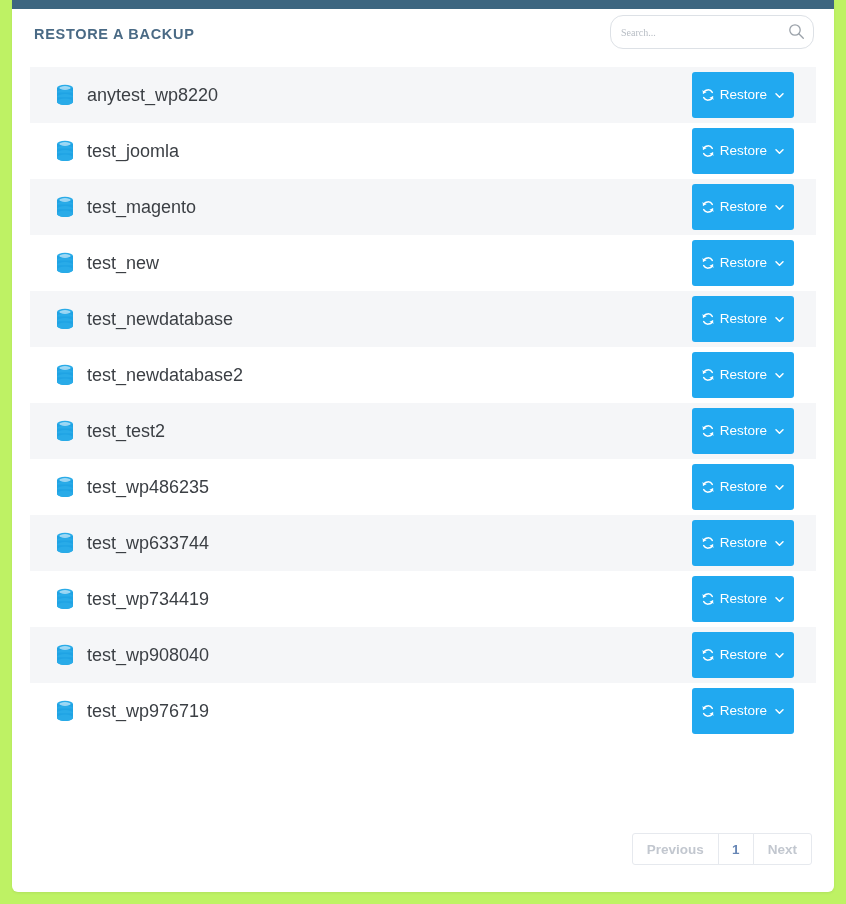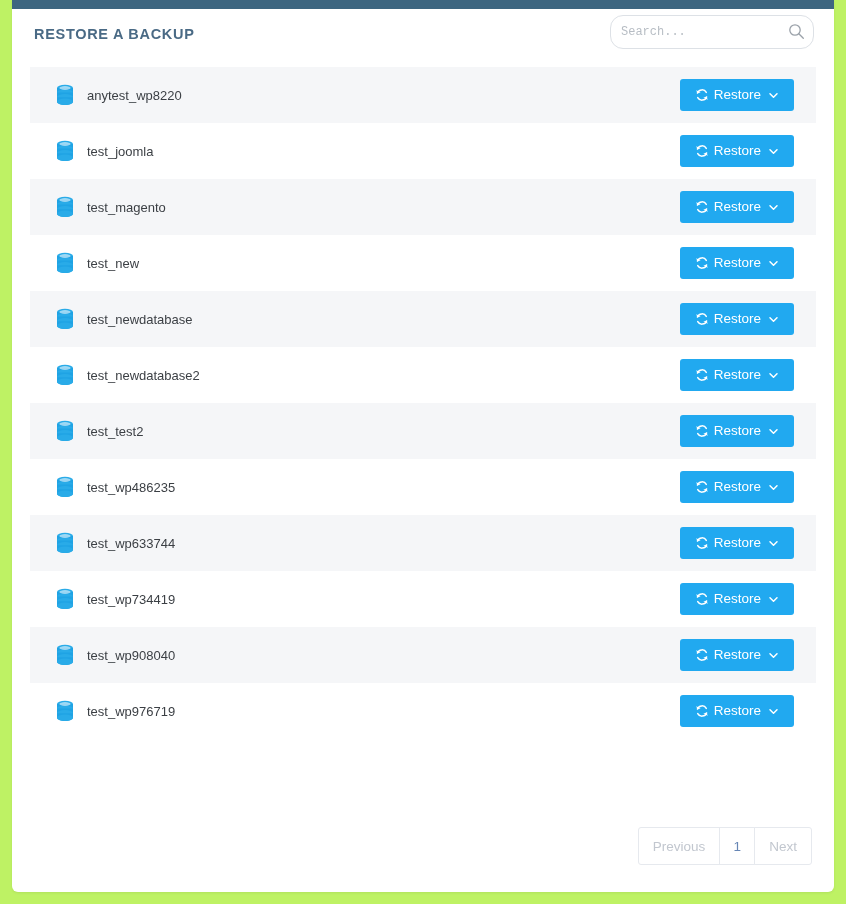--- a/index.html
+++ b/index.html
@@ -70,23 +70,23 @@
     width: 204px;
     height: 34px;
   }
   .search-input {
     width: 204px;
     height: 34px;
     border: 1px solid #dde1e6;
     border-radius: 13px;
     background: #fff;
     padding: 0 30px 0 10px;
-    font-size: 12px;
+    font-size: 10px;
     color: #555;
-    font-family: Liberation Mono, monospace;
+    font-family: Liberation Serif, serif;
     outline: none;
   }
   .search-input::placeholder { color: #b7bdc4; }
   .search-icon {
     position: absolute;
     right: 9px;
     top: 8px;
     width: 17px;
     height: 17px;
     pointer-events: none;
@@ -145,72 +145,73 @@
     width: 20px;
     height: 22px;
   }
   .db-icon svg { display: block; }
 
   .db-name {
     position: absolute;
     left: 57px;
     top: 50%;
     transform: translateY(-50%);
-    font-size: 13px;
+    font-size: 18px;
     color: #3b3f44;
     white-space: nowrap;
   }
 
   .restore-btn {
     position: absolute;
     right: 22px;
     top: 50%;
     transform: translateY(-50%);
-    height: 32px;
+    height: 46px;
     min-width: 94px;
     background: #21a9f0;
     border: none;
     border-radius: 3px;
     color: #ffffff;
     font-size: 13.5px;
     font-family: "Liberation Sans", sans-serif;
     display: flex;
     align-items: center;
     gap: 5px;
-    padding: 0 15px;
+    padding: 0 9px;
     cursor: pointer;
     white-space: nowrap;
   }
   .restore-refresh { width: 14px; height: 14px; flex: 0 0 auto; }
   .restore-refresh svg { display: block; }
   .restore-label { line-height: 1; }
   .restore-caret { width: 11px; height: 11px; flex: 0 0 auto; margin-left: 2px; }
   .restore-caret svg { display: block; }
 
   
   .pagination {
     position: absolute;
     right: 22px;
     bottom: 27px;
     display: flex;
   }
   .page-btn {
-    height: 38px;
+    height: 32px;
     min-width: 38px;
     padding: 0 14px;
     border: 1px solid #e6e9ee;
     background: #ffffff;
     font-size: 13.5px;
     font-family: "Liberation Sans", sans-serif;
     color: #c2c7cf;
     display: flex;
     align-items: center;
     justify-content: center;
     margin-left: -1px;
     cursor: default;
+    font-weight: bold;
   }
   .page-btn.first { border-radius: 3px 0 0 3px; margin-left: 0; }
   .page-btn.last { border-radius: 0 3px 3px 0; text-align: center; }
   .page-btn.number { color: #6786b5; padding: 0; min-width: 36px; cursor: pointer; }
 </style>
 </head>
 <body>
 
 <div id="app">
 

